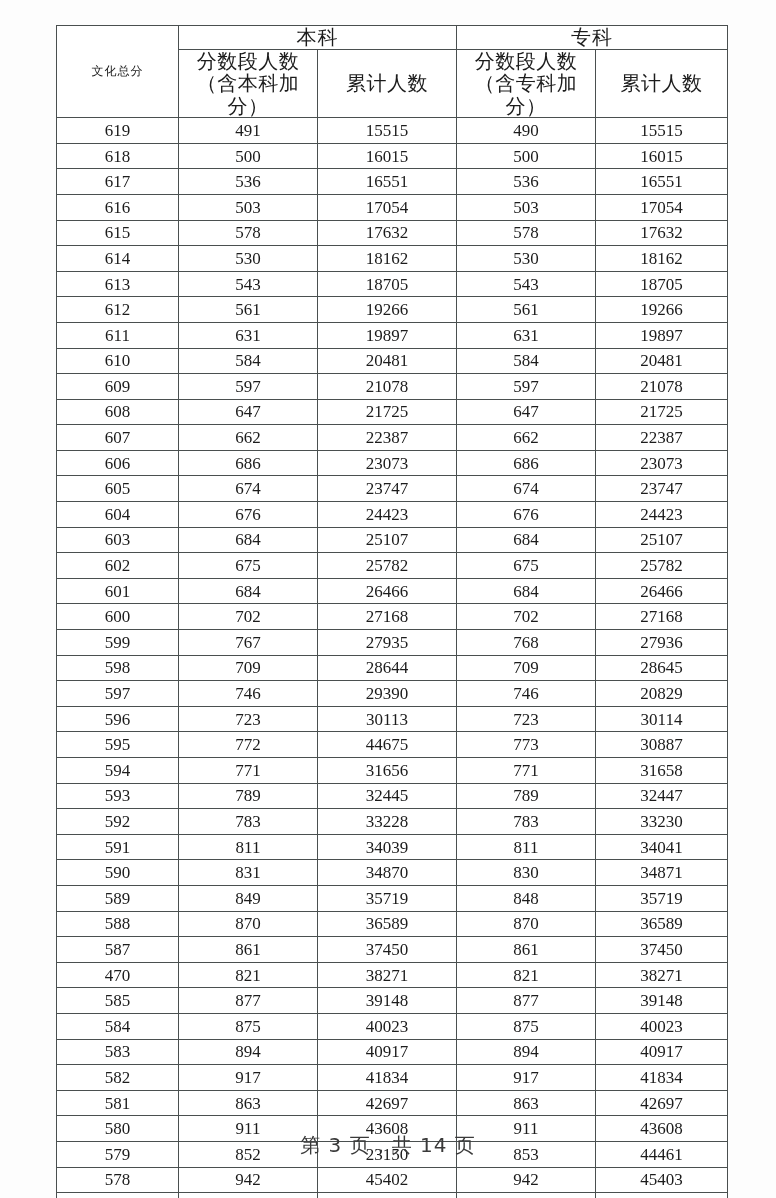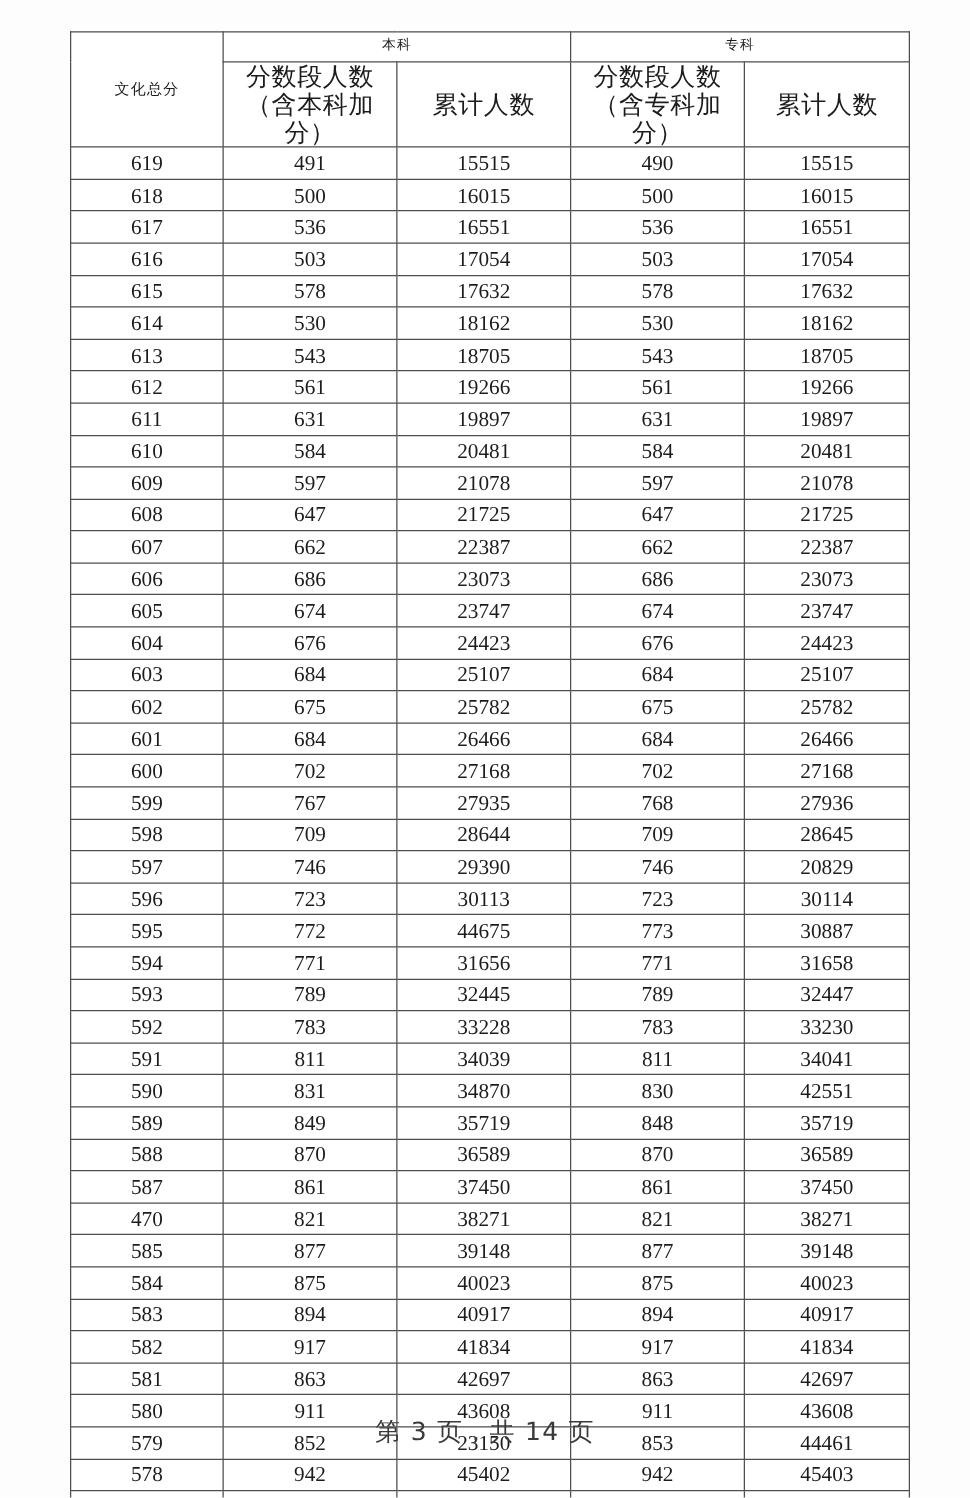--- a/index.html
+++ b/index.html
@@ -53,22 +53,22 @@
   }
 
   col.c-score  { width: 122px; }
   col.c-bk-seg { width: 139px; }
   col.c-bk-cum { width: 139px; }
   col.c-zk-seg { width: 139px; }
   col.c-zk-cum { width: 132px; }
 
   .hdr-group {
     height: 23px;
-    font-size: 11px;
-    font-family: Liberation Mono, monospace;
+    font-size: 20px;
+    font-family: Liberation Serif, serif;
     letter-spacing: 1px;
   }
 
   .hdr-sub {
     height: 55px;
     font-size: 20px;
     font-family: "DejaVu Sans", "Liberation Sans", sans-serif;
     letter-spacing: 0.5px;
     padding: 0 3px;
   }
@@ -325,21 +325,21 @@
           <td>811</td>
           <td>34039</td>
           <td>811</td>
           <td>34041</td>
         </tr>
         <tr>
           <td>590</td>
           <td>831</td>
           <td>34870</td>
           <td>830</td>
-          <td>42551</td>
+          <td>34871</td>
         </tr>
         <tr>
           <td>589</td>
           <td>849</td>
           <td>35719</td>
           <td>848</td>
           <td>35719</td>
         </tr>
         <tr>
           <td>588</td>

